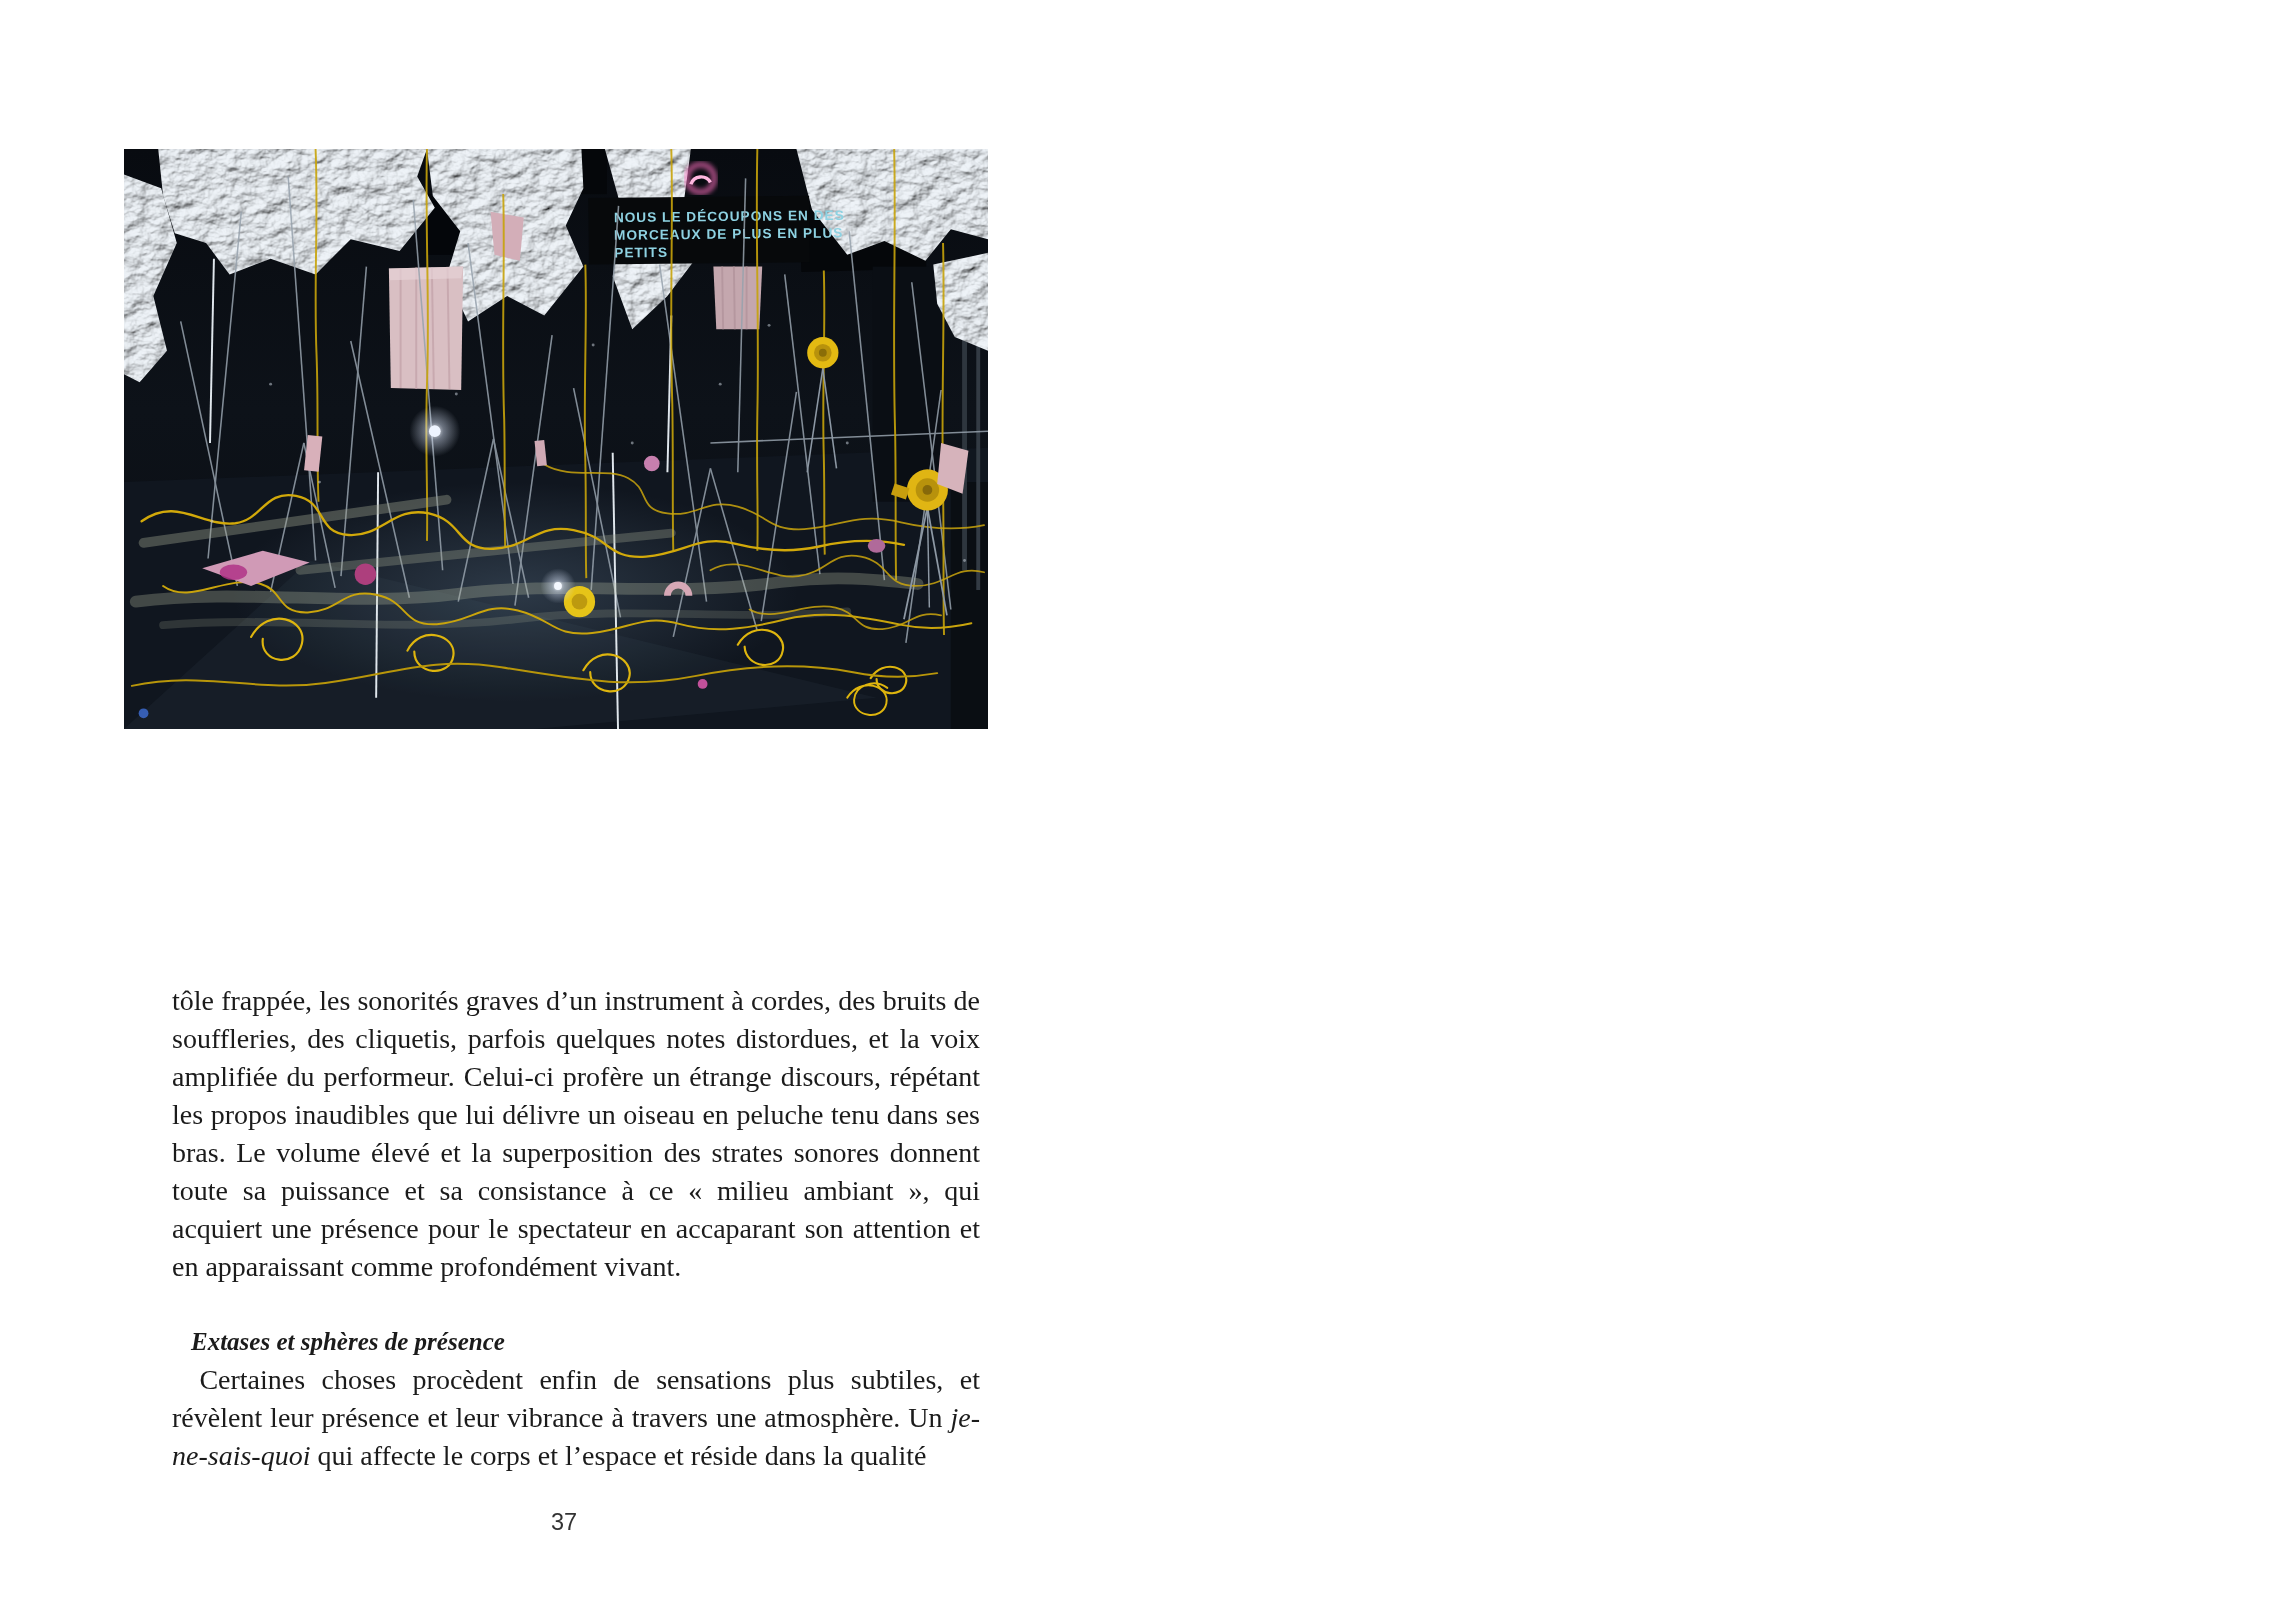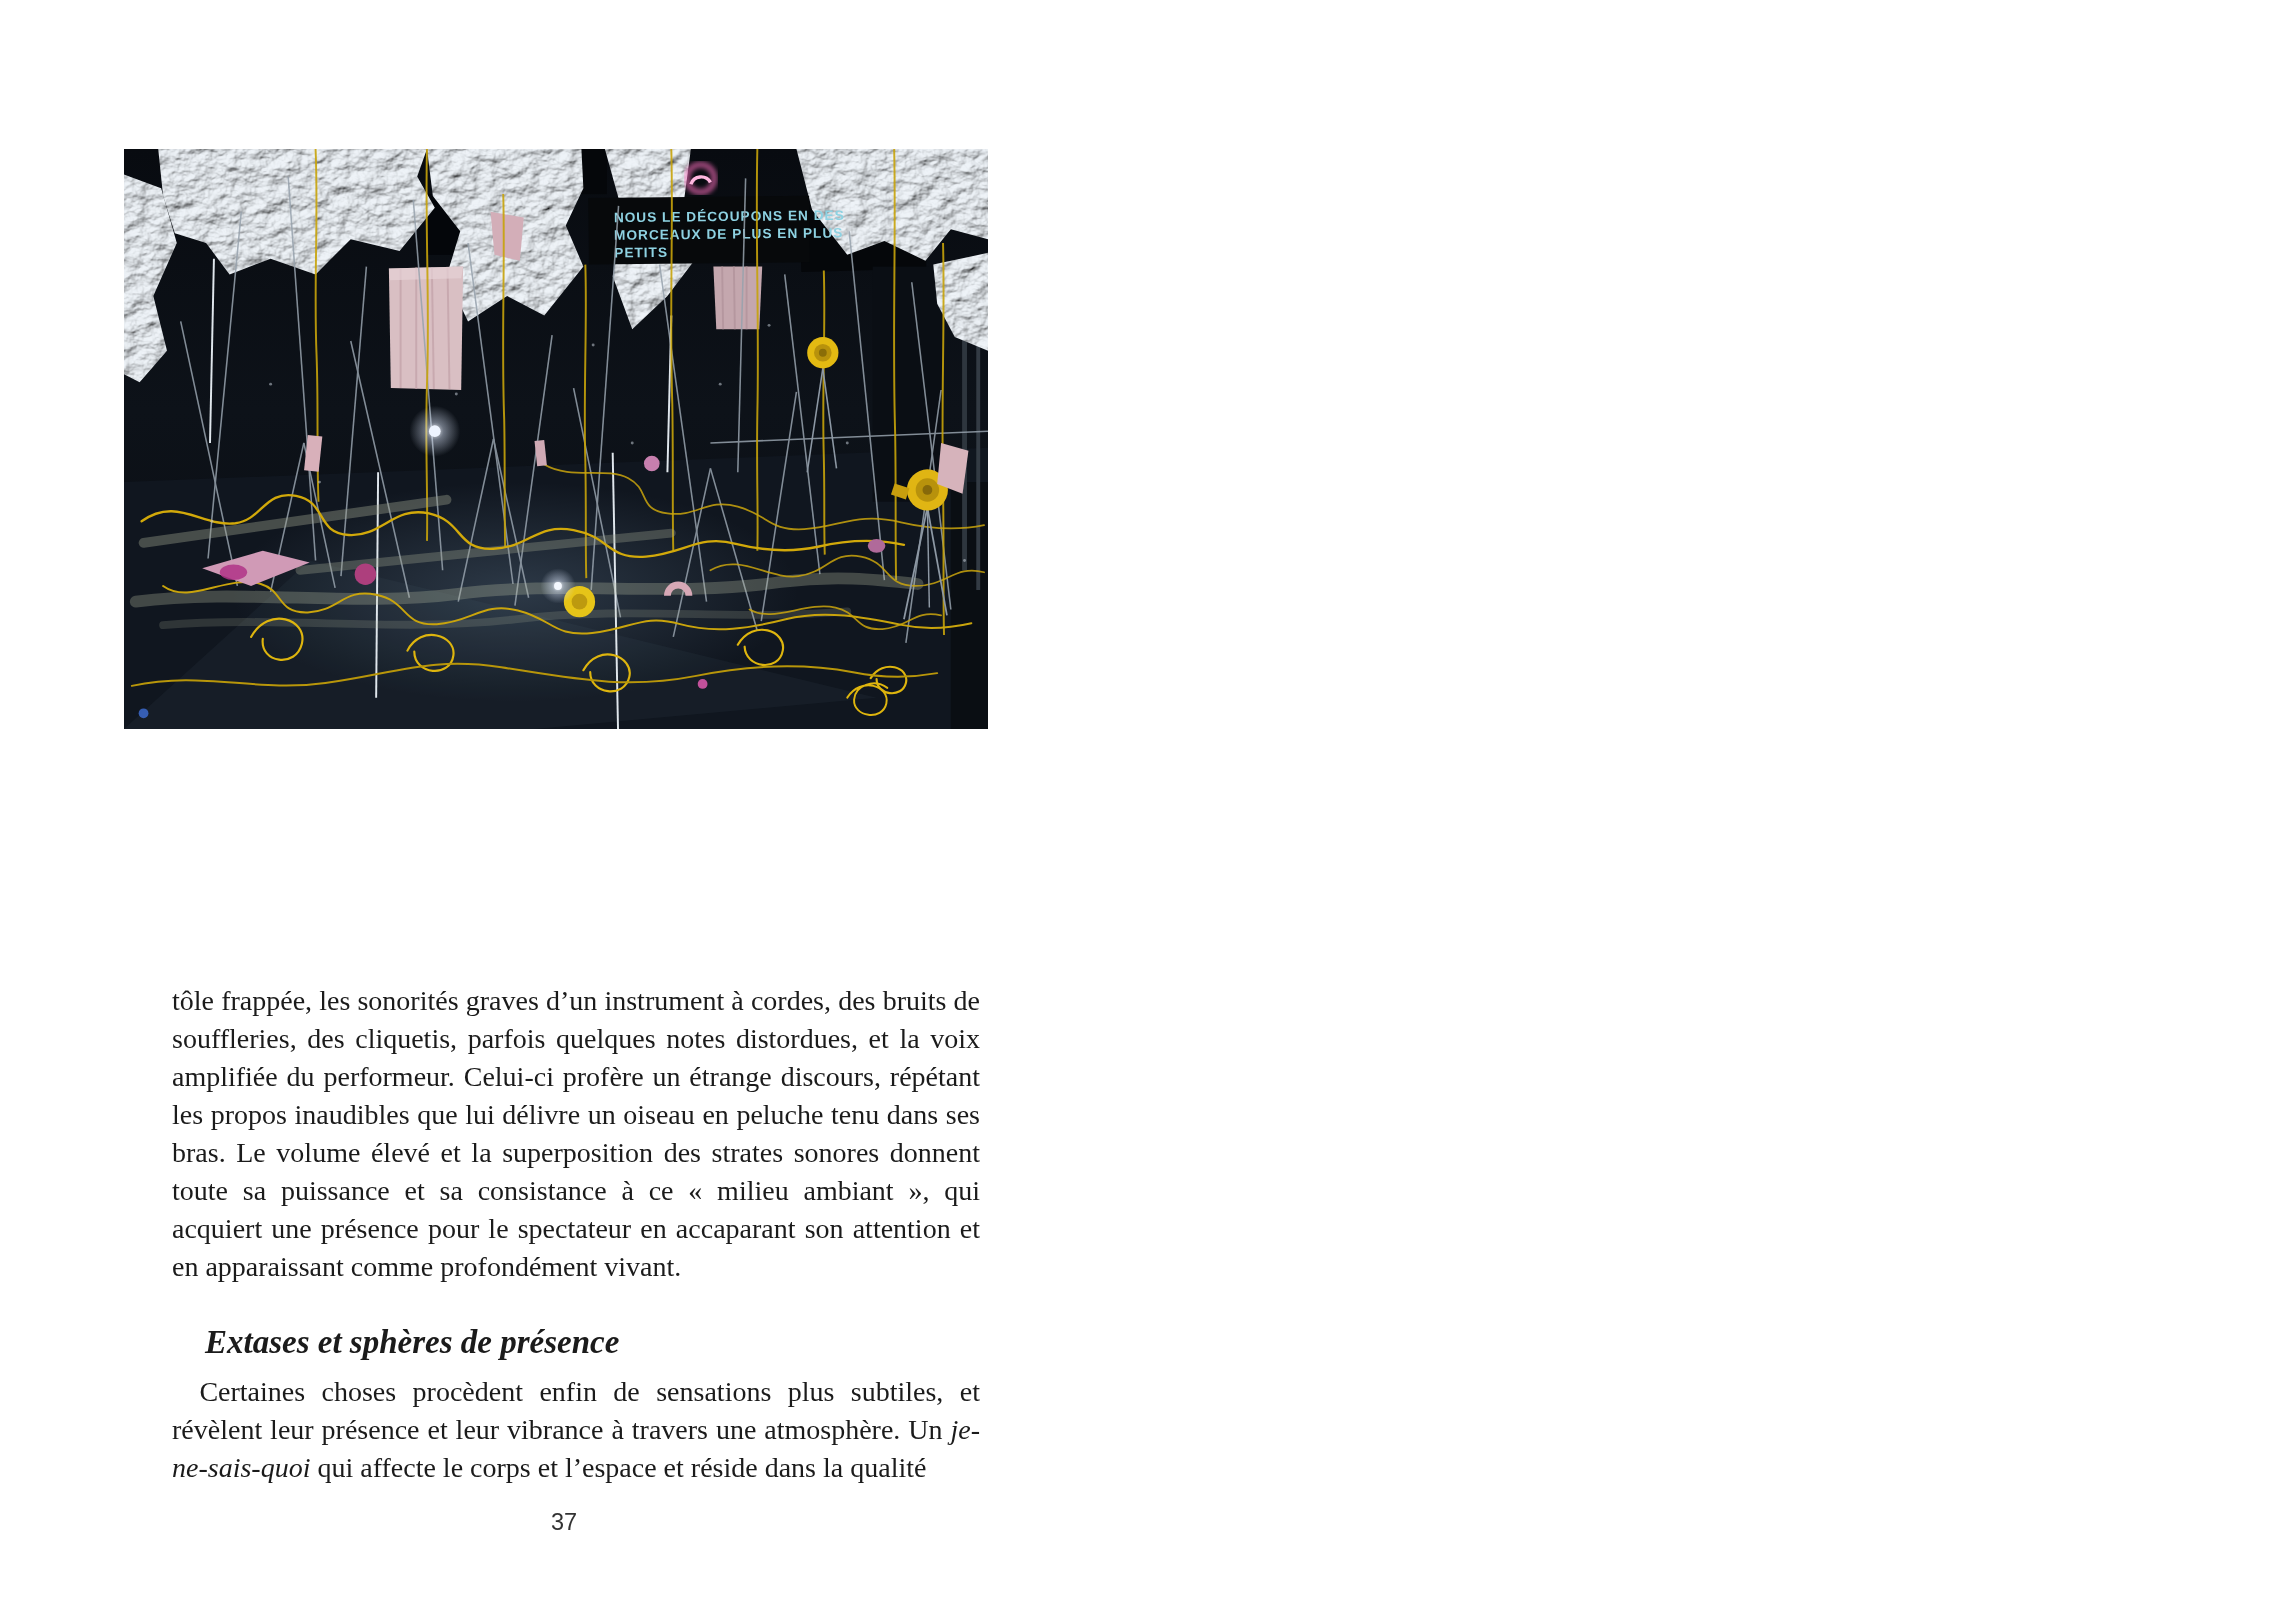--- a/index.html
+++ b/index.html
@@ -33,24 +33,24 @@
     font-size:23.5px;line-height:29px;color:#414141;letter-spacing:0.2px;
   }
 
   
   .body-text{
     position:absolute;
     font-size:28px;line-height:38px;text-align:justify;
   }
   .left-body{left:172px;top:982px;width:808px;}
   .para{margin:0;}
-  .para.indent{text-indent:27.4px;margin-top:12px;}
+  .para.indent{text-indent:27.4px;}
   .subheading{
-    margin:37px 0 0 33px;
-    font-size:33px;line-height:38px;
+    margin:37px 0 0 19px;
+    font-size:25px;line-height:38px;
     font-weight:700;font-style:italic;
   }
 
   
   .page-number{
     position:absolute;top:1509px;
     font-family:"Liberation Sans","DejaVu Sans",sans-serif;
     font-size:23.5px;color:#333;text-align:center;
   }
   .page-number.left{left:160px;width:808px;}

